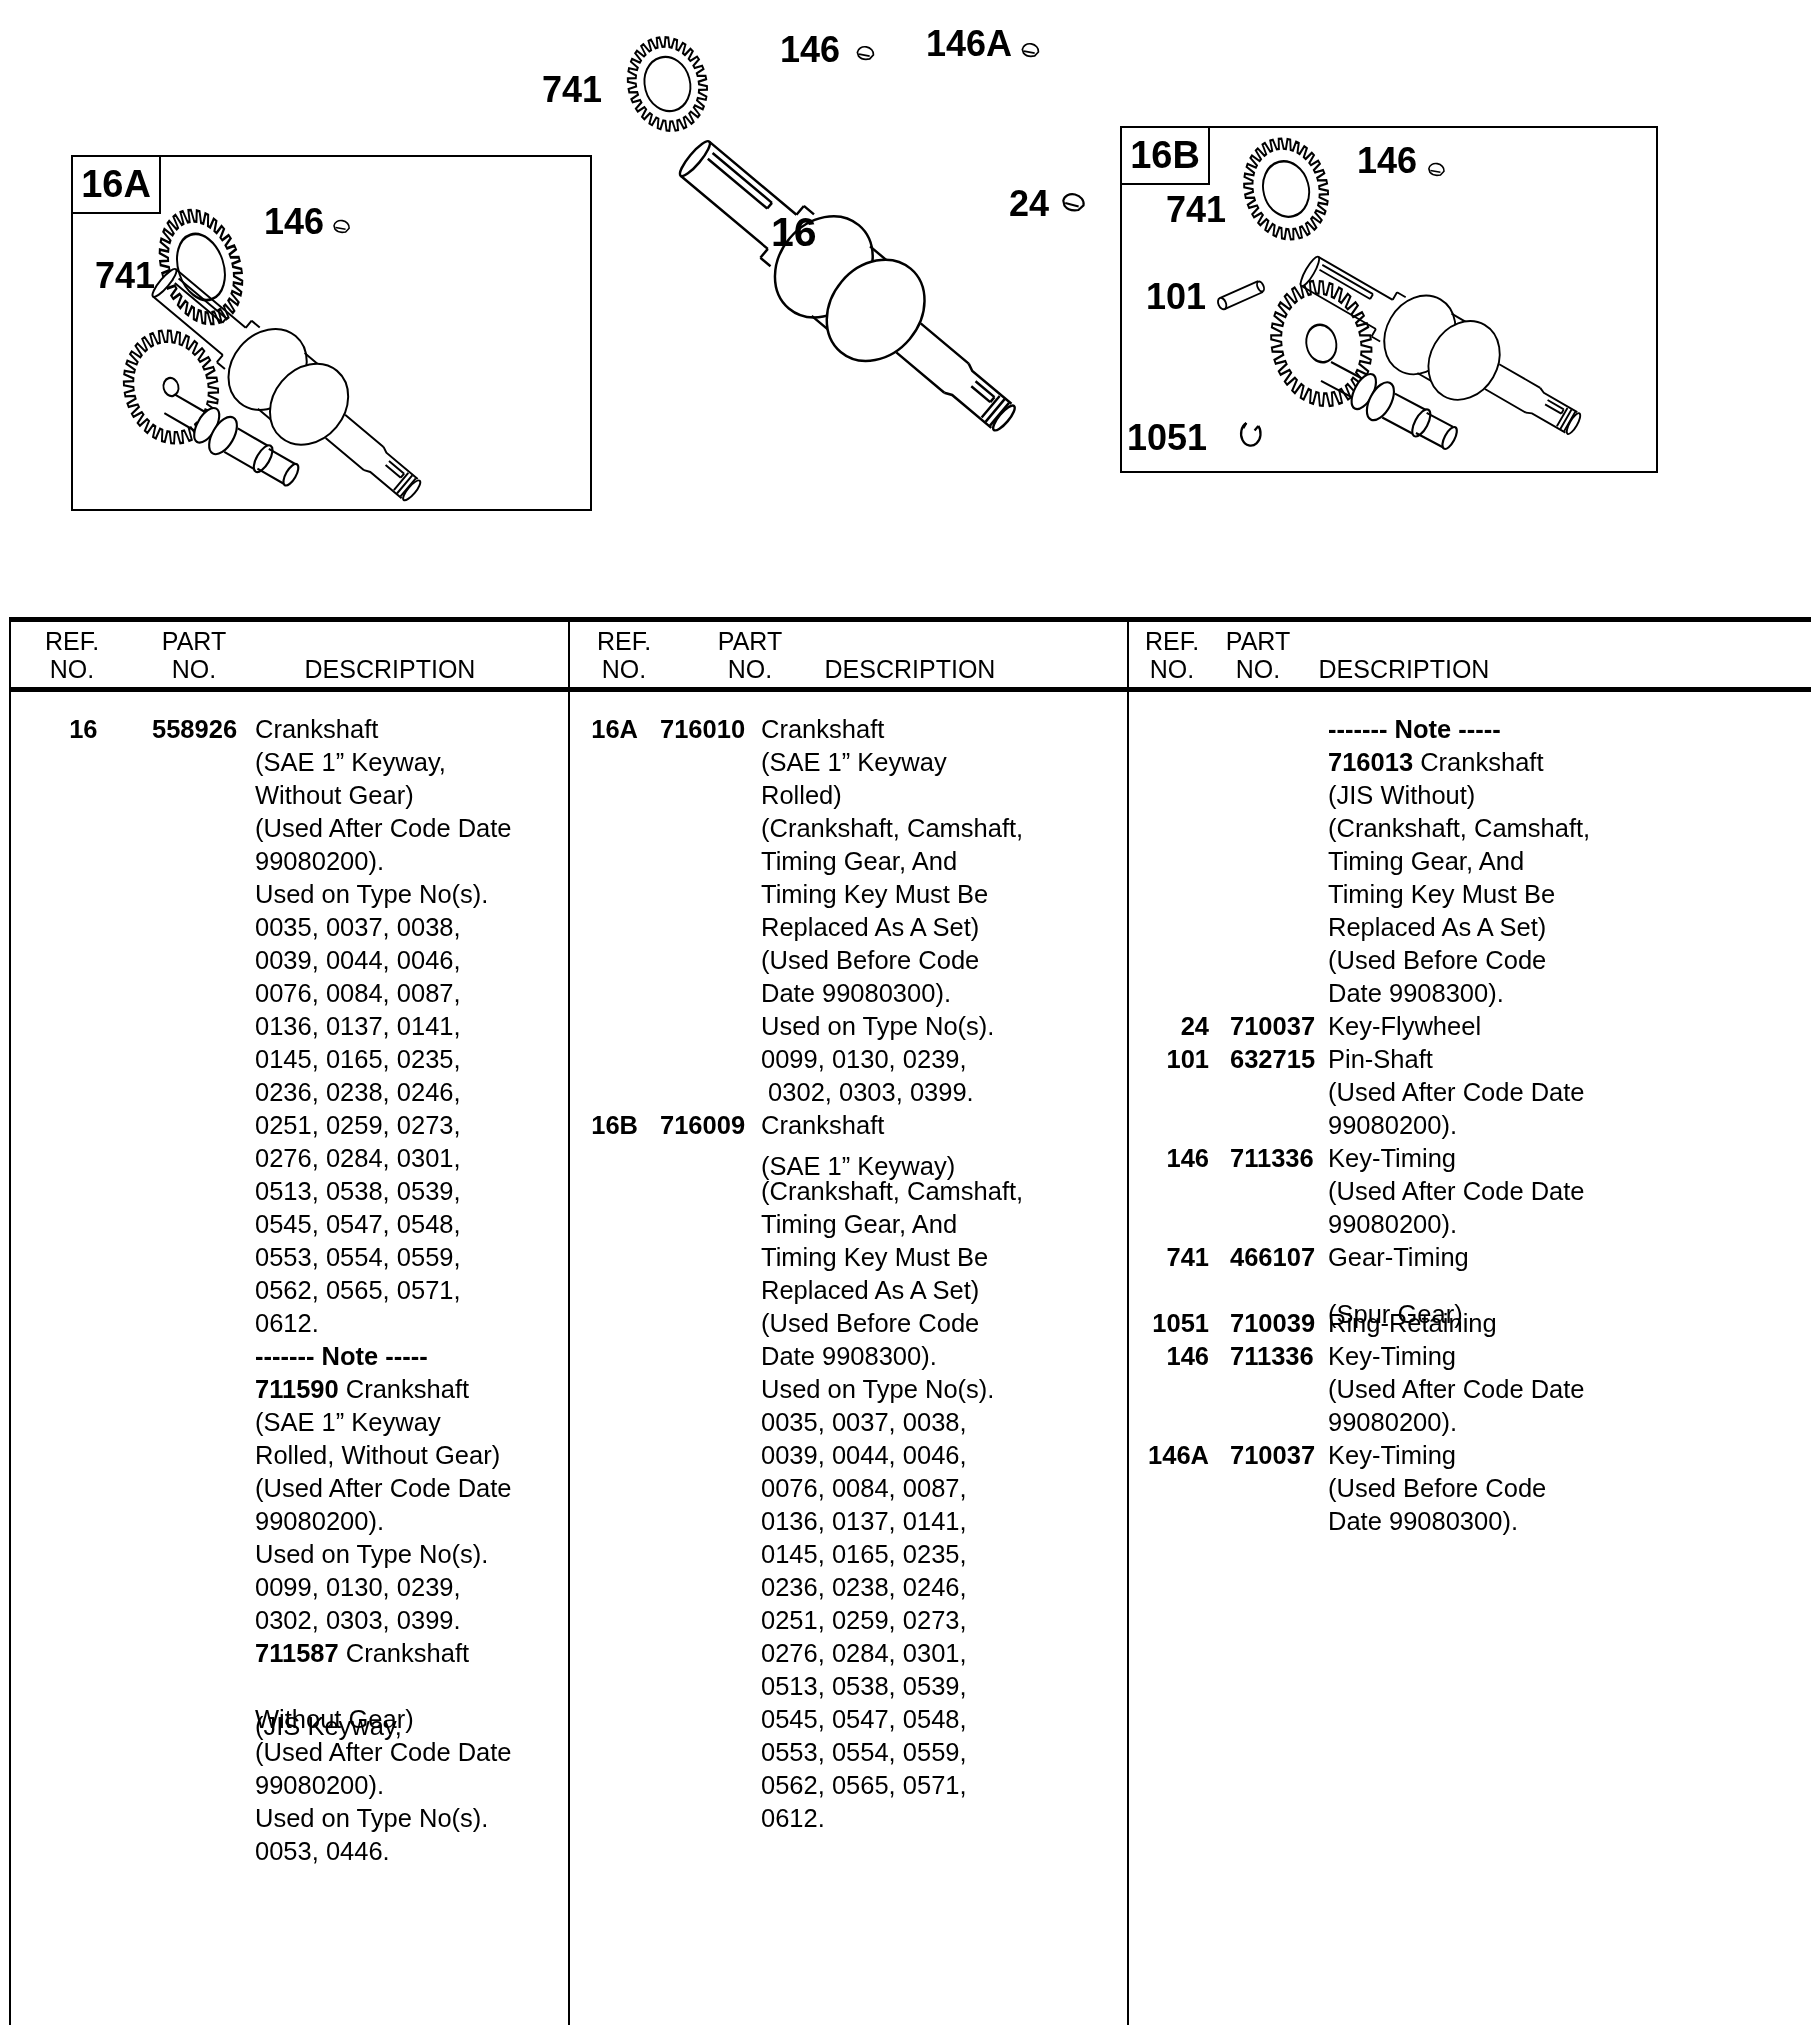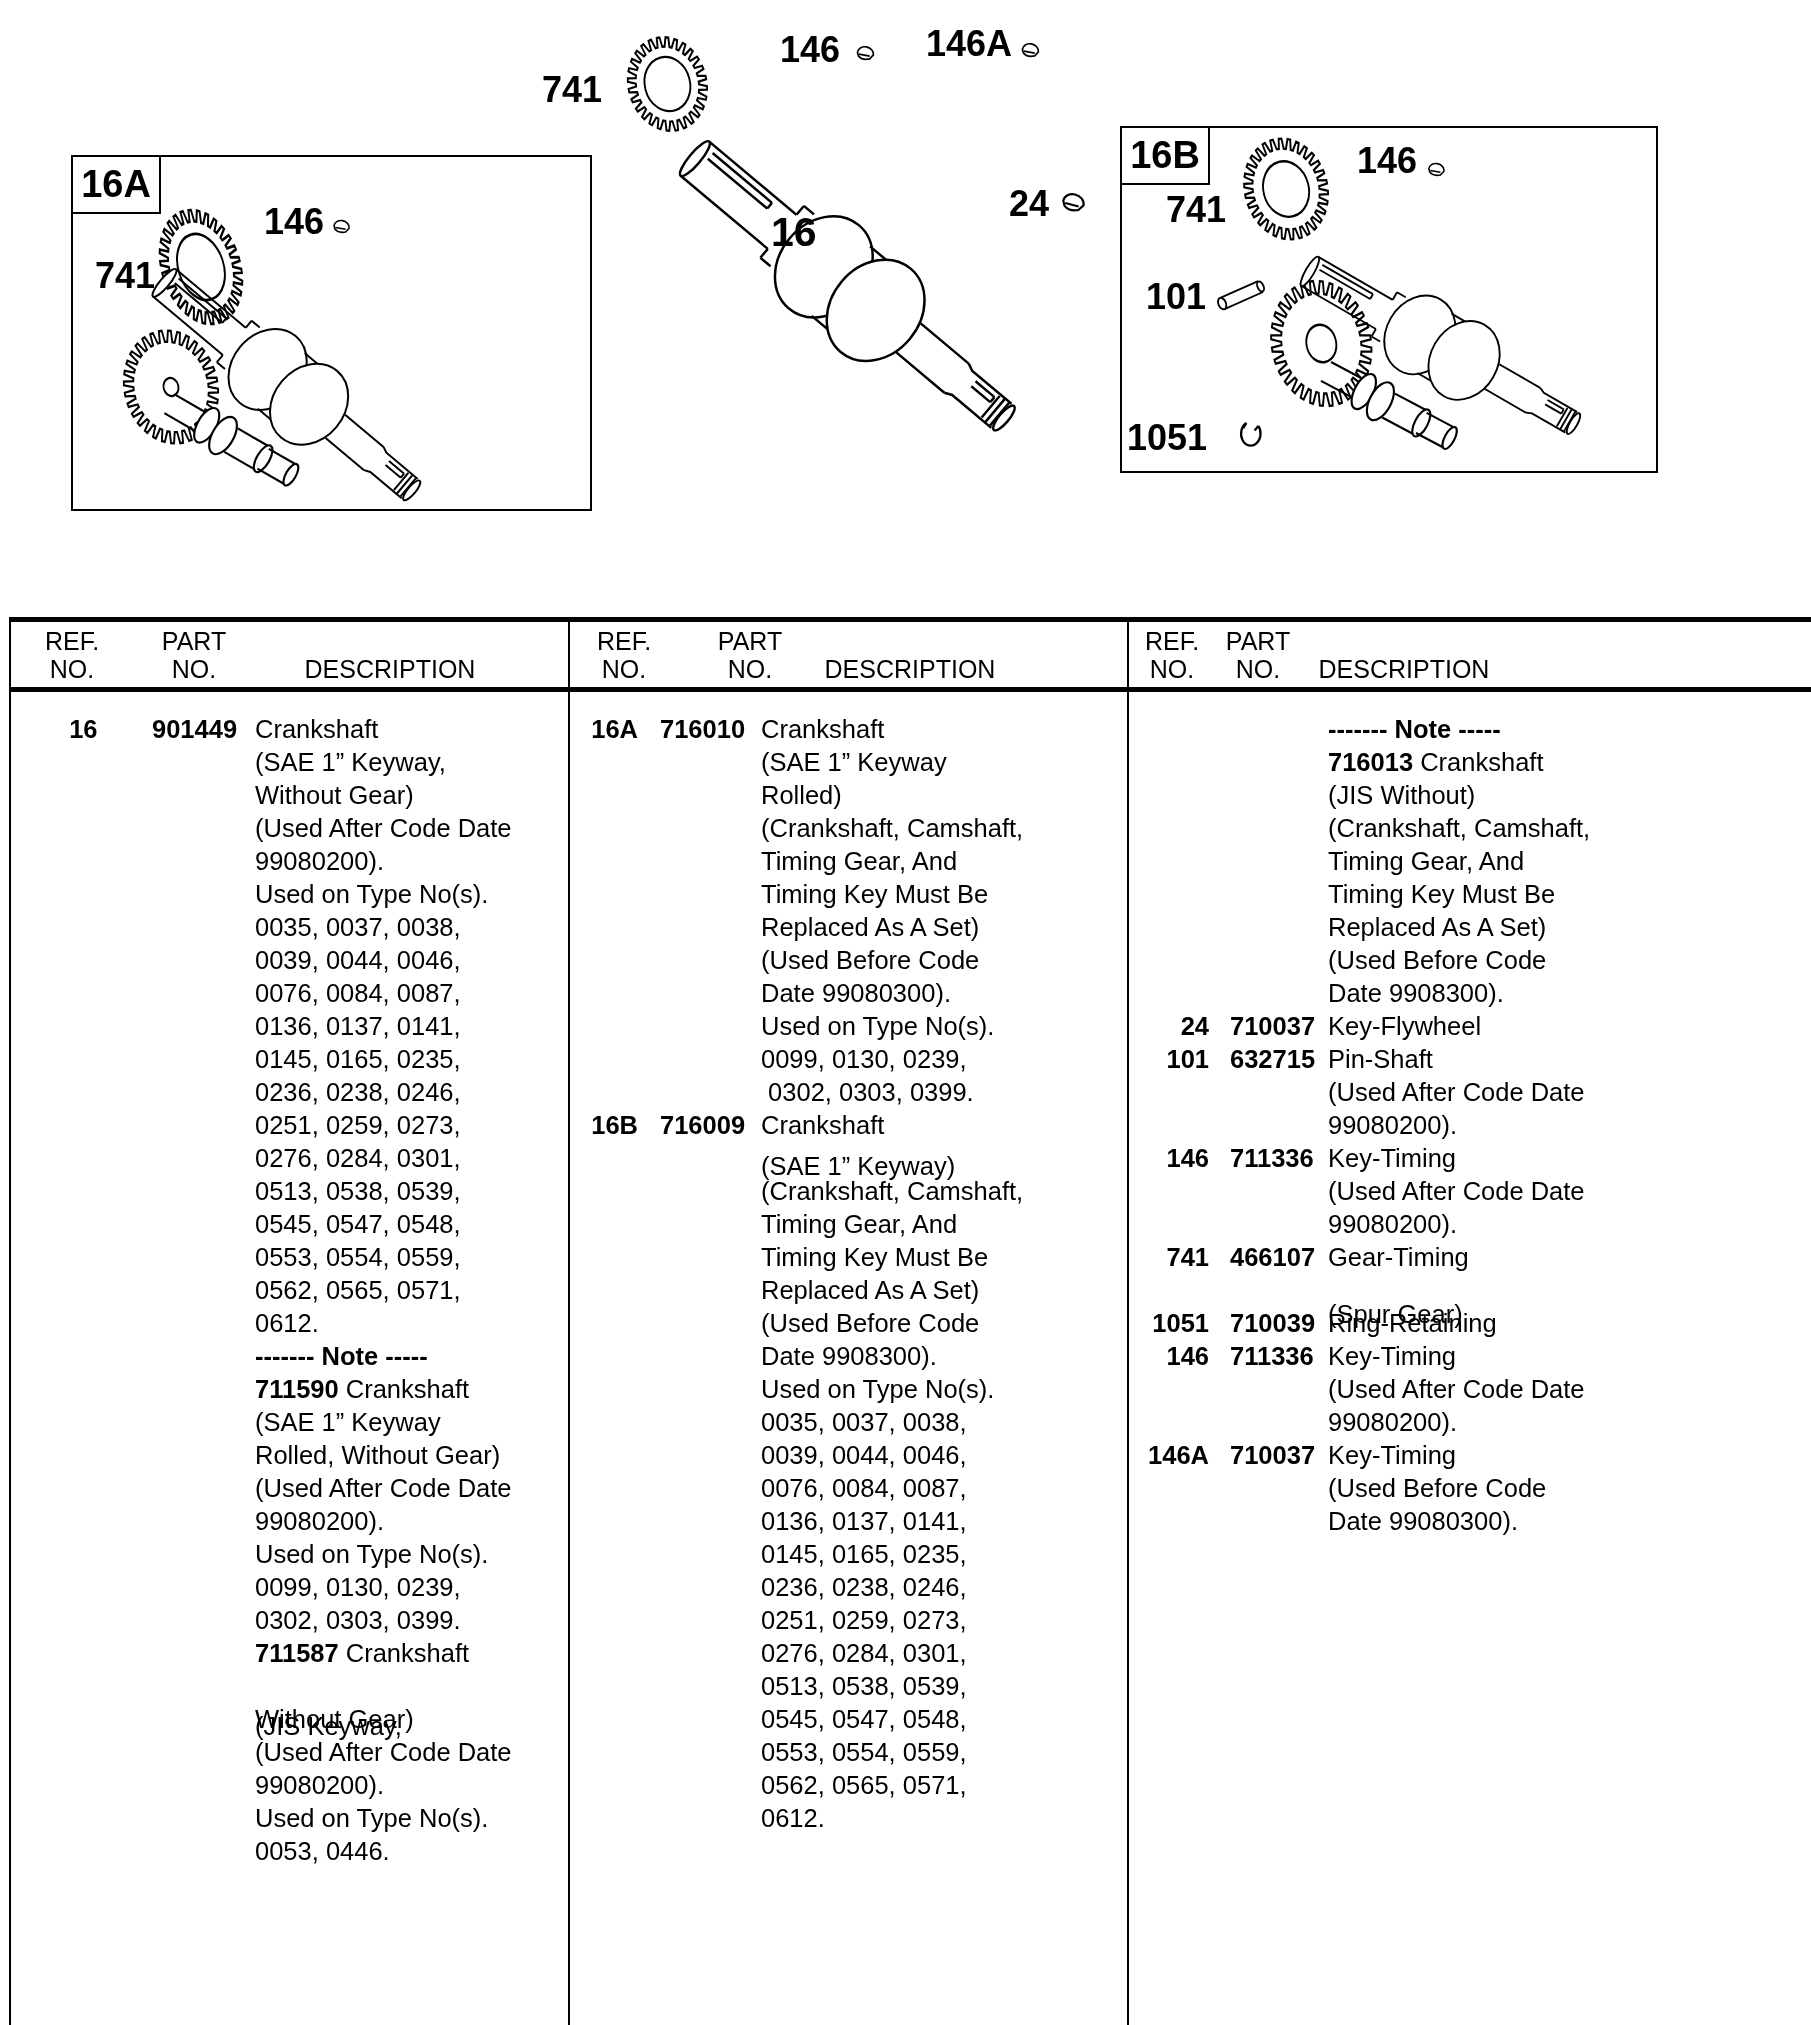--- a/index.html
+++ b/index.html
@@ -166,21 +166,21 @@
       <div class="hdr" style="left: 750px; top: 657px;">NO.</div>
       <div class="hdr" style="left: 910px; top: 657px;">DESCRIPTION</div>
       <div class="hdr" style="left: 1172px; top: 629px;">REF.</div>
       <div class="hdr" style="left: 1172px; top: 657px;">NO.</div>
       <div class="hdr" style="left: 1258px; top: 629px;">PART</div>
       <div class="hdr" style="left: 1258px; top: 657px;">NO.</div>
       <div class="hdr" style="left: 1404px; top: 657px;">DESCRIPTION</div>
     </div>
 
   <div id="table-lines">
-      <div class="tline" style="top: 713px;"><span class="ref" style="left: -22.5px;">16</span><span class="part" style="left: 152px;">901449</span><span class="desc" style="left: 255px;">Crankshaft</span></div>
+      <div class="tline" style="top: 713px;"><span class="ref" style="left: -22.5px;">16</span><span class="part" style="left: 152px;">558926</span><span class="desc" style="left: 255px;">Crankshaft</span></div>
       <div class="tline" style="top: 746px;"><span class="desc" style="left: 255px;">(SAE 1” Keyway,</span></div>
       <div class="tline" style="top: 779px;"><span class="desc" style="left: 255px;">Without Gear)</span></div>
       <div class="tline" style="top: 812px;"><span class="desc" style="left: 255px;">(Used After Code Date</span></div>
       <div class="tline" style="top: 845px;"><span class="desc" style="left: 255px;">99080200).</span></div>
       <div class="tline" style="top: 878px;"><span class="desc" style="left: 255px;">Used on Type No(s).</span></div>
       <div class="tline" style="top: 911px;"><span class="desc" style="left: 255px;">0035, 0037, 0038,</span></div>
       <div class="tline" style="top: 944px;"><span class="desc" style="left: 255px;">0039, 0044, 0046,</span></div>
       <div class="tline" style="top: 977px;"><span class="desc" style="left: 255px;">0076, 0084, 0087,</span></div>
       <div class="tline" style="top: 1010px;"><span class="desc" style="left: 255px;">0136, 0137, 0141,</span></div>
       <div class="tline" style="top: 1043px;"><span class="desc" style="left: 255px;">0145, 0165, 0235,</span></div>

